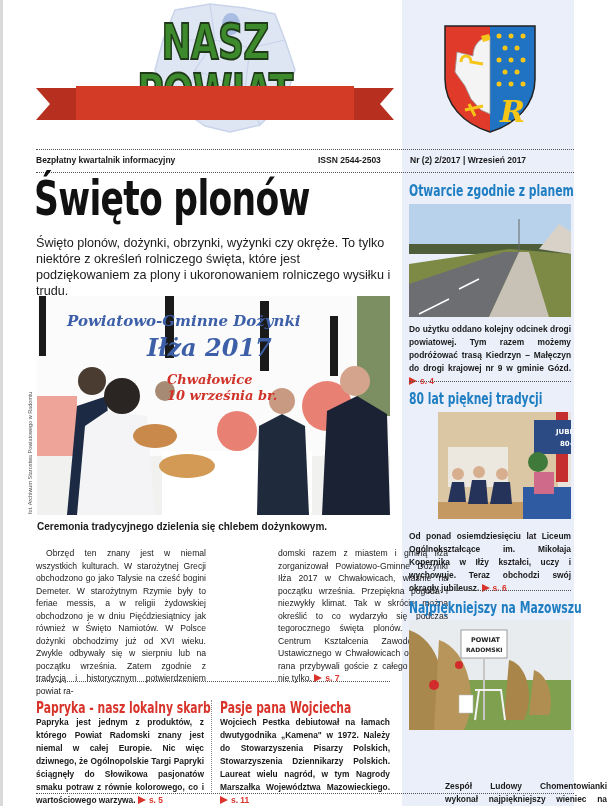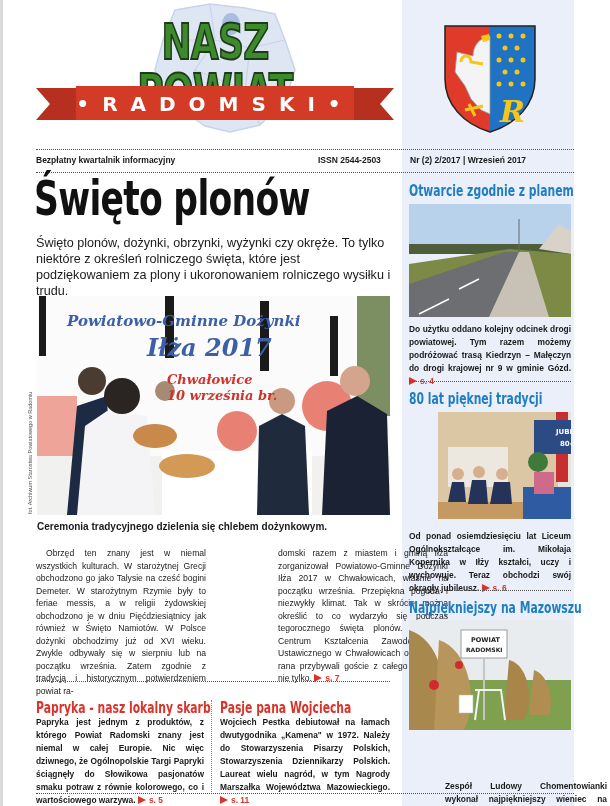--- a/index.html
+++ b/index.html
@@ -75,21 +75,20 @@
     <path d="M40 10 L75 4 L110 8 L140 14 L150 40 L160 70 L150 100 L125 125 L95 132 L70 126 L50 112 L30 95 L20 70 L28 40 Z" fill="#dfe6f3" stroke="#c9d4ea" stroke-width="1.5"></path>
     <path d="M75 4 L80 40 L60 70 L50 112 M80 40 L115 48 L150 40 M115 48 L110 90 L125 125 M60 70 L110 90 M28 40 L80 40" fill="none" stroke="#c9d4ea" stroke-width="1.2"></path>
     <ellipse cx="96" cy="24" rx="9" ry="11" fill="#a9bde2"></ellipse>
   </svg>
   <div class="logo-title">NASZ POWIAT</div>
   <svg class="ribbon" viewBox="0 0 358 36">
     <polygon points="0,2 40,2 40,34 0,34 14,18" fill="#b7301f"></polygon>
     <polygon points="358,2 318,2 318,34 358,34 344,18" fill="#b7301f"></polygon>
     <rect x="40" y="0" width="278" height="34" fill="#d33b27"></rect>
   </svg>
-  <div class="ribbon-text">•RADOMSKI•</div>
 </div>
 
 <svg class="coat" viewBox="0 0 94 110">
   <path d="M2 2 L47 2 L47 108 C20 100 2 80 2 55 Z" fill="#e03b2a"></path>
   <path d="M47 2 L92 2 L92 55 C92 80 74 100 47 108 Z" fill="#1f73c2"></path>
   <path d="M2 2 L92 2 L92 55 C92 80 74 100 47 108 C20 100 2 80 2 55 Z" fill="none" stroke="#222" stroke-width="1.5"></path>
   <path d="M47 12 C36 14 30 22 30 32 L14 28 L12 48 L22 62 L28 75 L38 86 L47 90 Z" fill="#f4f4f4" stroke="#999" stroke-width="0.8"></path>
   <path d="M38 12 L46 10 L47 16 L40 18 Z" fill="#f5c518"></path>
   <path d="M18 38 C18 30 28 30 28 38 L40 40" fill="none" stroke="#f5c518" stroke-width="3"></path>
   <path d="M22 86 L40 82 M26 80 L32 92" stroke="#f5c518" stroke-width="3"></path>

